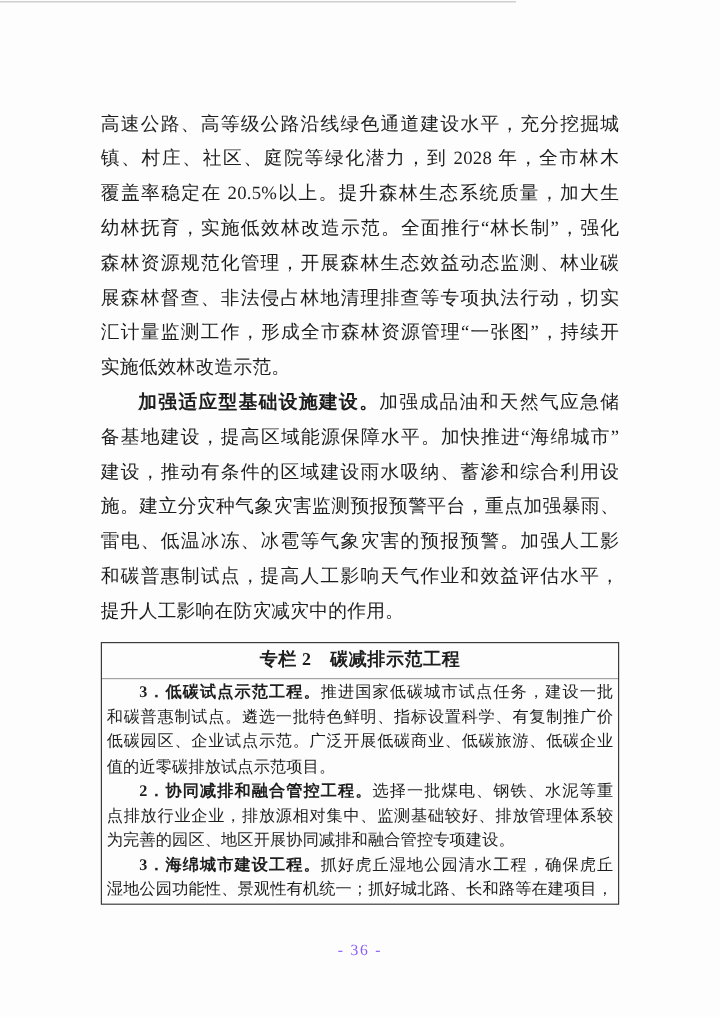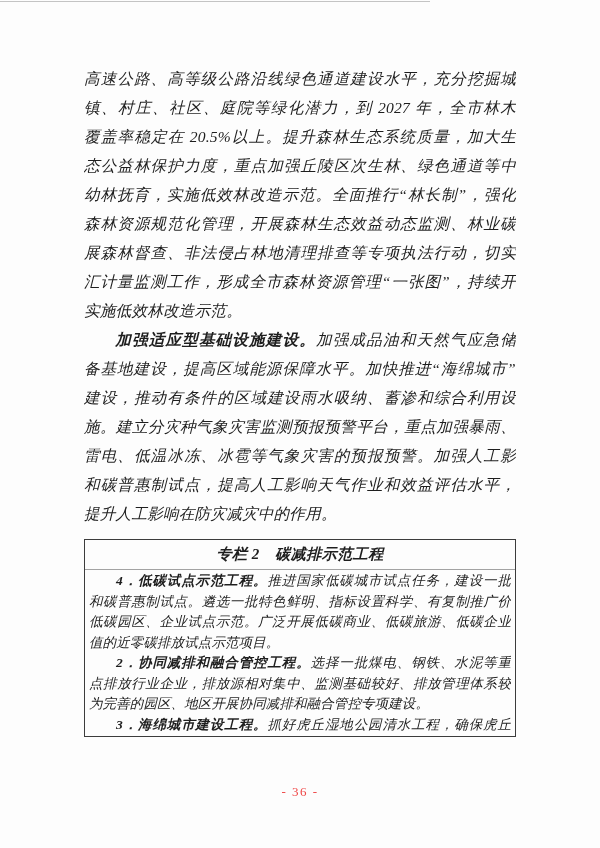--- a/index.html
+++ b/index.html
@@ -15,23 +15,22 @@
     color: #1e1e1e;
     overflow: hidden;
   }
   .scan-artifact {
     position: absolute; top: 1px; left: 0;
     width: 430px; height: 1px;
     background: #c4c4c4;
   }
   .body-text {
     position: absolute;
-    top: 64px; left: 84px;
+    top: 89px; left: 84px;
     width: 432px;
-    font-style: italic;
   }
   
   .tline {
     font-size: 15.6px;
     line-height: 29px;
     height: 29px;
     text-align: justify;
     text-align-last: justify;
     letter-spacing: 0.2px;
     white-space: nowrap;
@@ -62,62 +61,62 @@
     height: 20.5px;
     letter-spacing: 0.1px;
   }
   .pageno {
     position: absolute;
     top: 784px; left: 0;
     width: 100%;
     text-align: center;
     font-size: 13px;
     letter-spacing: 1.5px;
-    color: #ef4444;
+    color: #8b5cf6;
   }
 </style>
 </head>
 <body>
 
 <div class="page">
   <div class="scan-artifact"></div>
 
   <main class="body-text">
     <section id="paragraphs">
         <div>
           <div class="tline"><span>高速公路、高等级公路沿线绿色通道建设水平，充分挖掘城</span></div>
-          <div class="tline"><span>镇、村庄、社区、庭院等绿化潜力，到 2027 年，全市林木</span></div>
+          <div class="tline"><span>镇、村庄、社区、庭院等绿化潜力，到 2028 年，全市林木</span></div>
           <div class="tline"><span>覆盖率稳定在 20.5%以上。提升森林生态系统质量，加大生</span></div>
-          <div class="tline"><span>态公益林保护力度，重点加强丘陵区次生林、绿色通道等中</span></div>
           <div class="tline"><span>幼林抚育，实施低效林改造示范。全面推行“林长制”，强化</span></div>
           <div class="tline"><span>森林资源规范化管理，开展森林生态效益动态监测、林业碳</span></div>
           <div class="tline"><span>展森林督查、非法侵占林地清理排查等专项执法行动，切实</span></div>
           <div class="tline"><span>汇计量监测工作，形成全市森林资源管理“一张图”，持续开</span></div>
           <div class="tline end"><span>实施低效林改造示范。</span></div>
         </div>
         <div>
           <div class="tline ind"><span class="bold">加强适应型基础设施建设。</span><span>加强成品油和天然气应急储</span></div>
           <div class="tline"><span>备基地建设，提高区域能源保障水平。加快推进“海绵城市”</span></div>
           <div class="tline"><span>建设，推动有条件的区域建设雨水吸纳、蓄渗和综合利用设</span></div>
           <div class="tline"><span>施。建立分灾种气象灾害监测预报预警平台，重点加强暴雨、</span></div>
           <div class="tline"><span>雷电、低温冰冻、冰雹等气象灾害的预报预警。加强人工影</span></div>
           <div class="tline"><span>和碳普惠制试点，提高人工影响天气作业和效益评估水平，</span></div>
           <div class="tline end"><span>提升人工影响在防灾减灾中的作用。</span></div>
         </div>
       </section>
 
     <section class="panel">
       <header class="panel-title">专栏 2　碳减排示范工程</header>
       <div class="panel-body" id="panel-body">
-          <div class="tline ind"><span class="bold">4．低碳试点示范工程。</span><span>推进国家低碳城市试点任务，建设一批</span></div>
+          <div class="tline ind"><span class="bold">3．低碳试点示范工程。</span><span>推进国家低碳城市试点任务，建设一批</span></div>
           <div class="tline"><span>和碳普惠制试点。遴选一批特色鲜明、指标设置科学、有复制推广价</span></div>
           <div class="tline"><span>低碳园区、企业试点示范。广泛开展低碳商业、低碳旅游、低碳企业</span></div>
           <div class="tline end"><span>值的近零碳排放试点示范项目。</span></div>
           <div class="tline ind"><span class="bold">2．协同减排和融合管控工程。</span><span>选择一批煤电、钢铁、水泥等重</span></div>
           <div class="tline"><span>点排放行业企业，排放源相对集中、监测基础较好、排放管理体系较</span></div>
           <div class="tline end"><span>为完善的园区、地区开展协同减排和融合管控专项建设。</span></div>
           <div class="tline ind"><span class="bold">3．海绵城市建设工程。</span><span>抓好虎丘湿地公园清水工程，确保虎丘</span></div>
+          <div class="tline"><span>湿地公园功能性、景观性有机统一；抓好城北路、长和路等在建项目，</span></div>
         </div>
     </section>
   </main>
 
   <footer class="pageno">- 36 -</footer>
 </div>
 
 </body></html>

